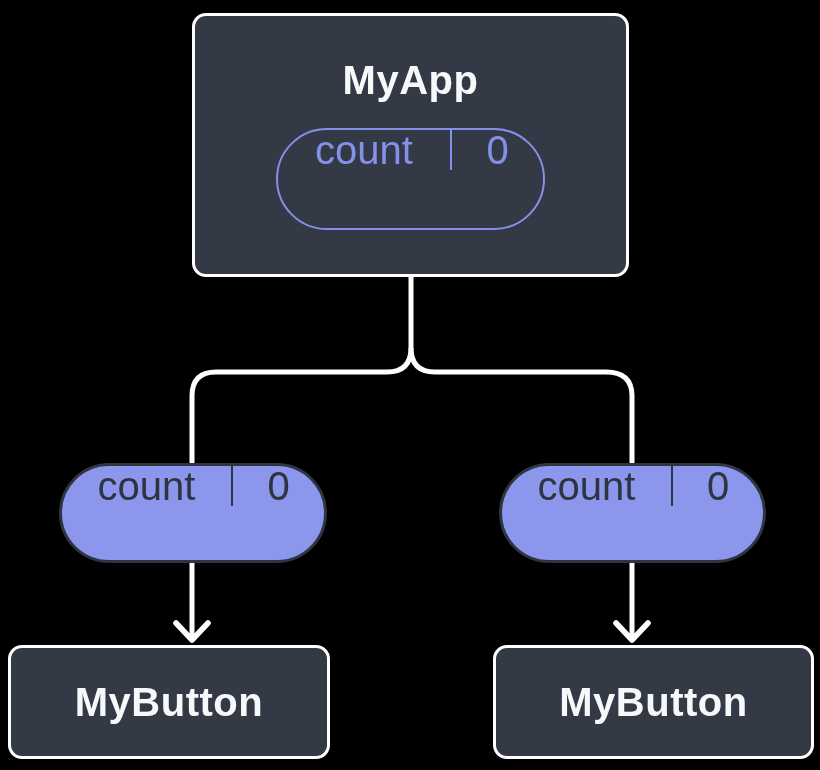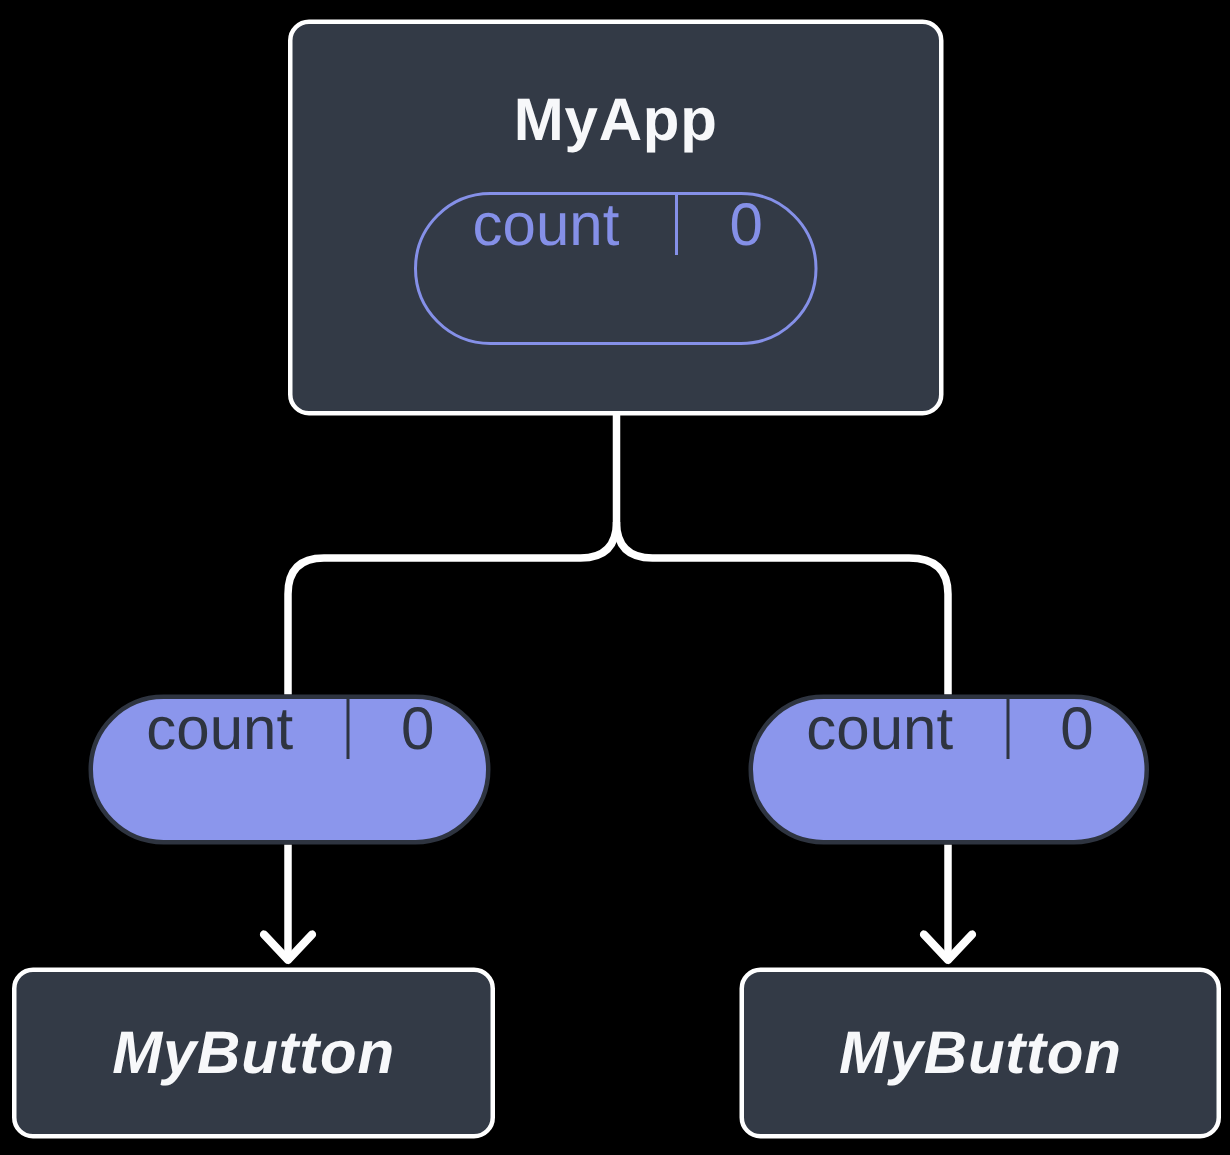--- a/index.html
+++ b/index.html
@@ -19,21 +19,21 @@
 
   .node{
     position:absolute;background:var(--node-fill);
     border:3px solid var(--node-border);border-radius:14px;z-index:2;
   }
   .app-box{left:192px;top:13px;width:437px;height:264px;
     display:flex;flex-direction:column;align-items:center;padding-top:44px;}
   .node-title{
     font-size:40px;line-height:40px;font-weight:700;color:#f7f8fa;letter-spacing:.5px;
   }
-  .button-box{display:flex;align-items:center;justify-content:center;font-style:italic;}
+  .button-box{display:flex;align-items:center;justify-content:center;}
   .button-left{left:8px;top:645px;width:322px;height:114px;}
   .button-right{left:493px;top:645px;width:321px;height:114px;}
 
   .pill{display:flex;align-items:flex-start;border-radius:999px;z-index:3;}
   .pill-key,.pill-value{
     display:flex;align-items:center;justify-content:center;
     font-size:40px;line-height:1;font-weight:400;
   }
   .pill-outline{
     width:269px;height:102px;margin-top:28px;

